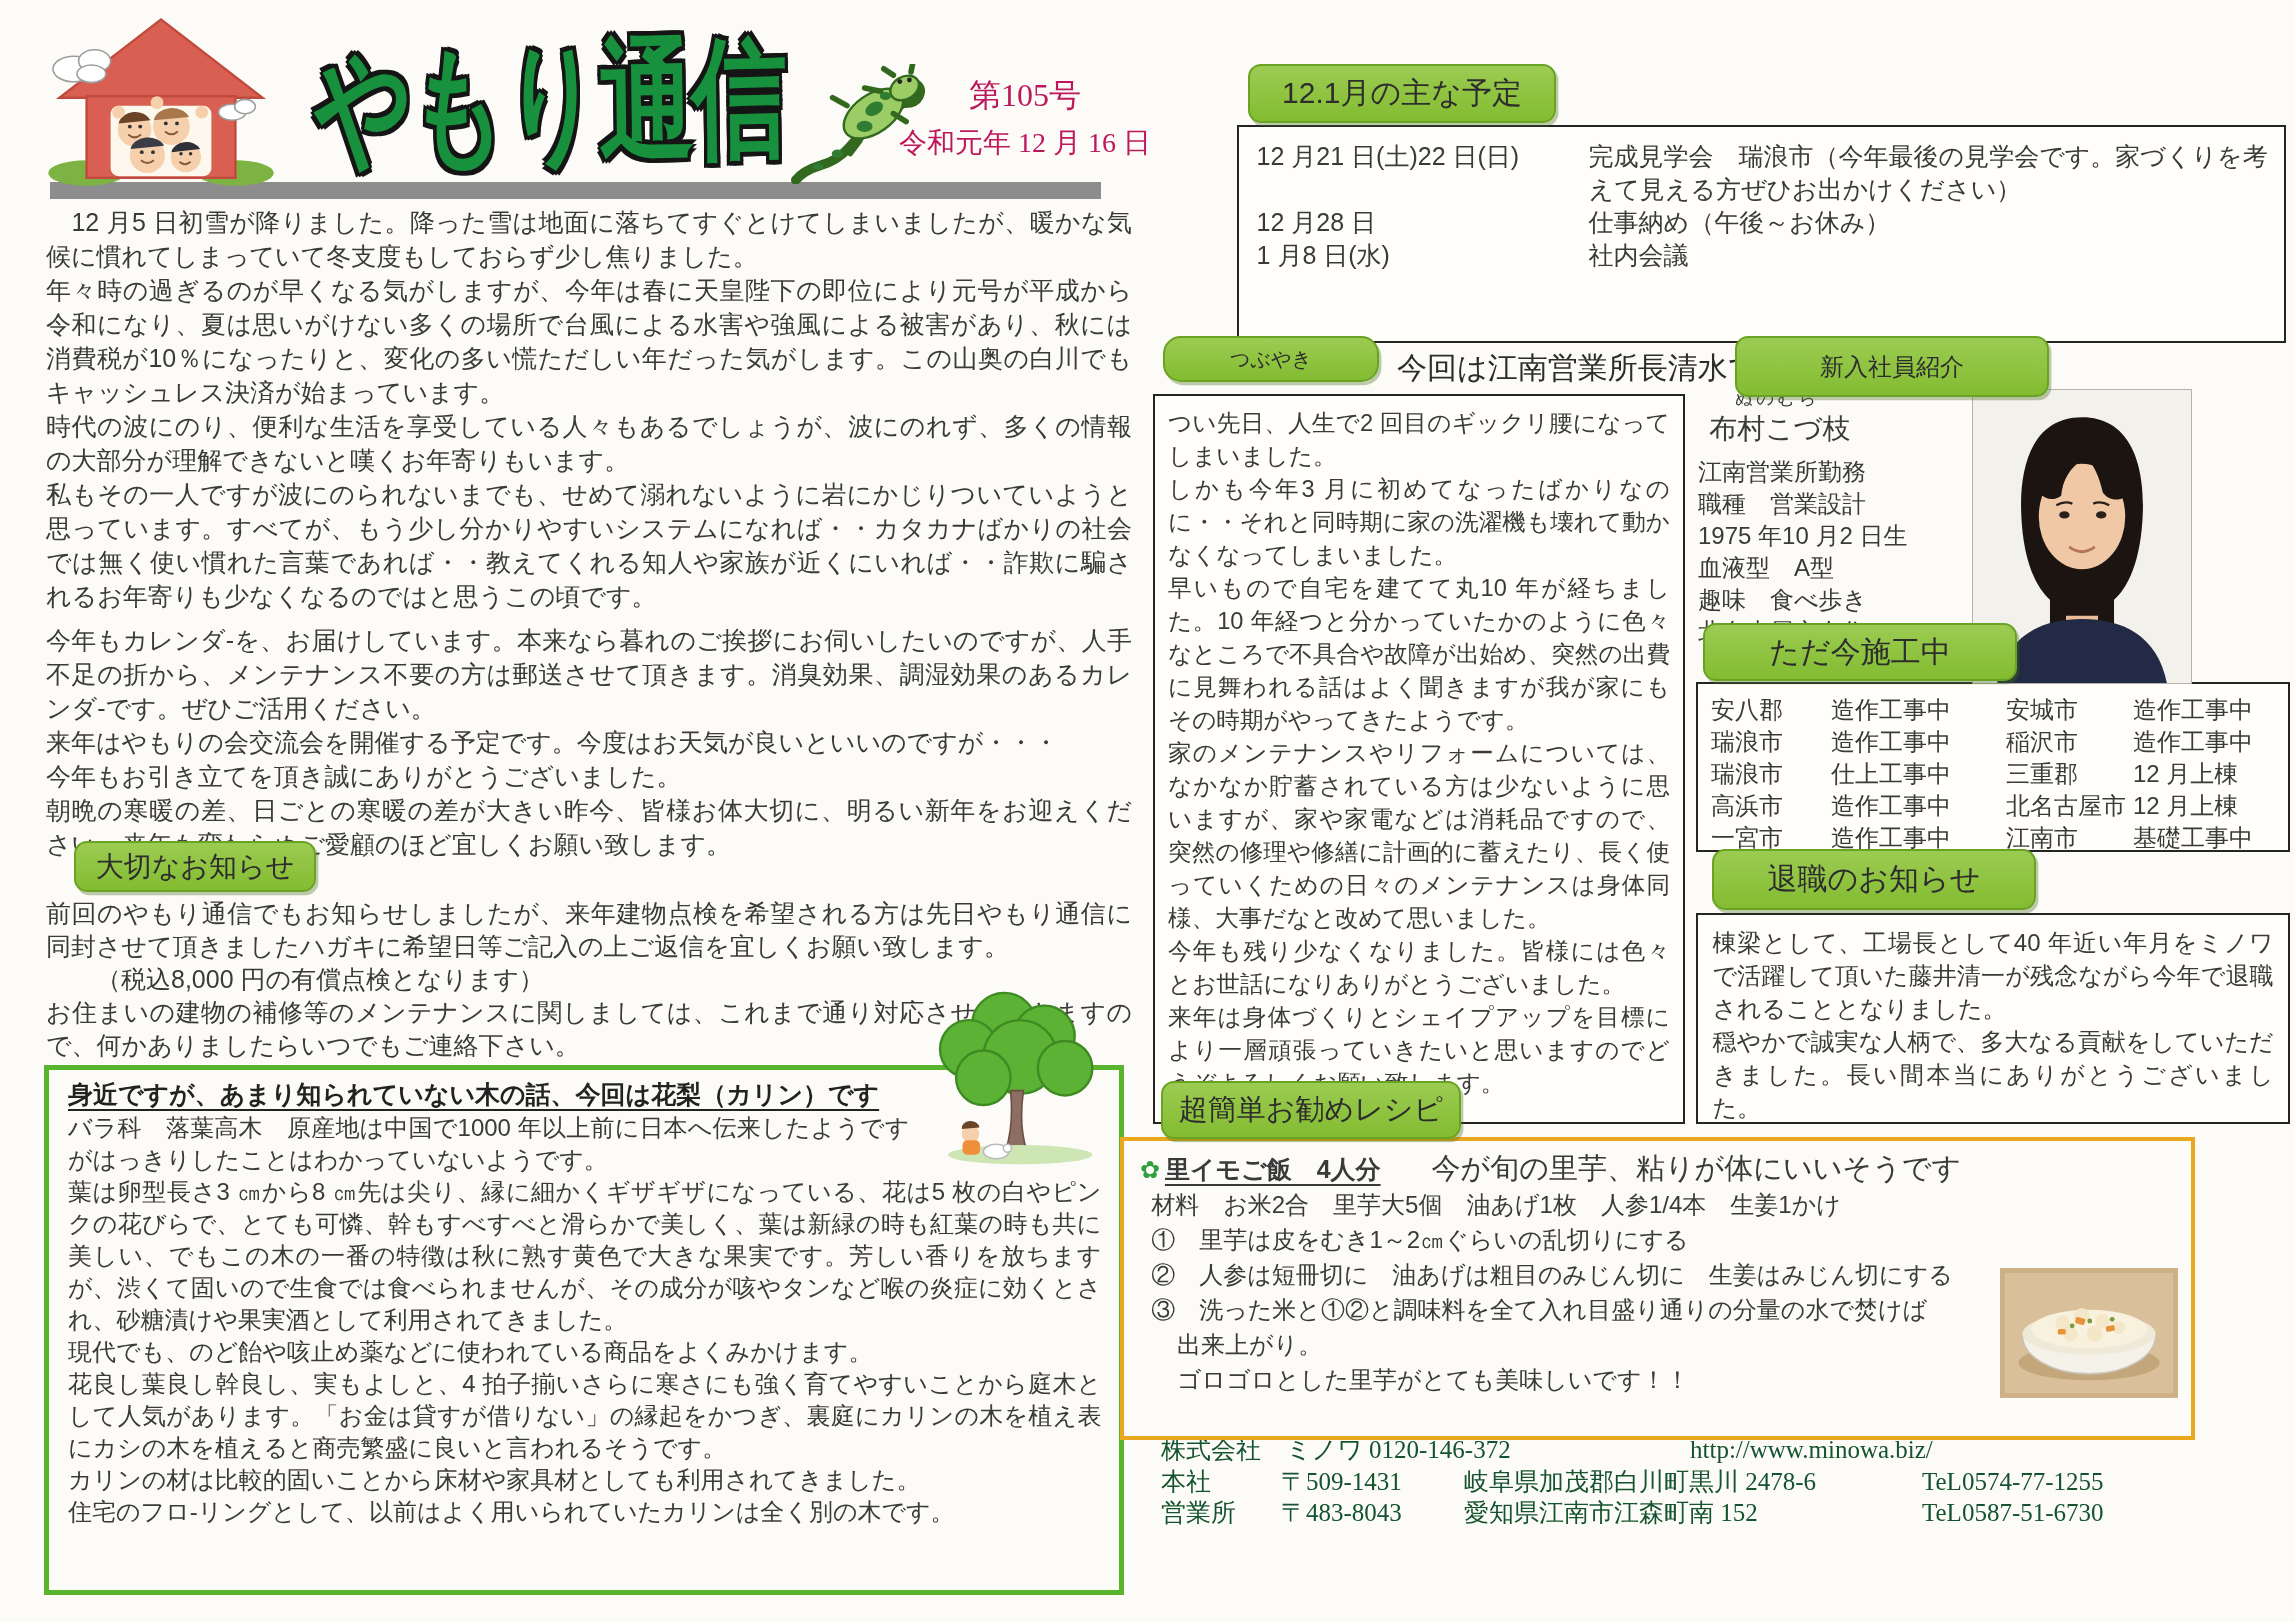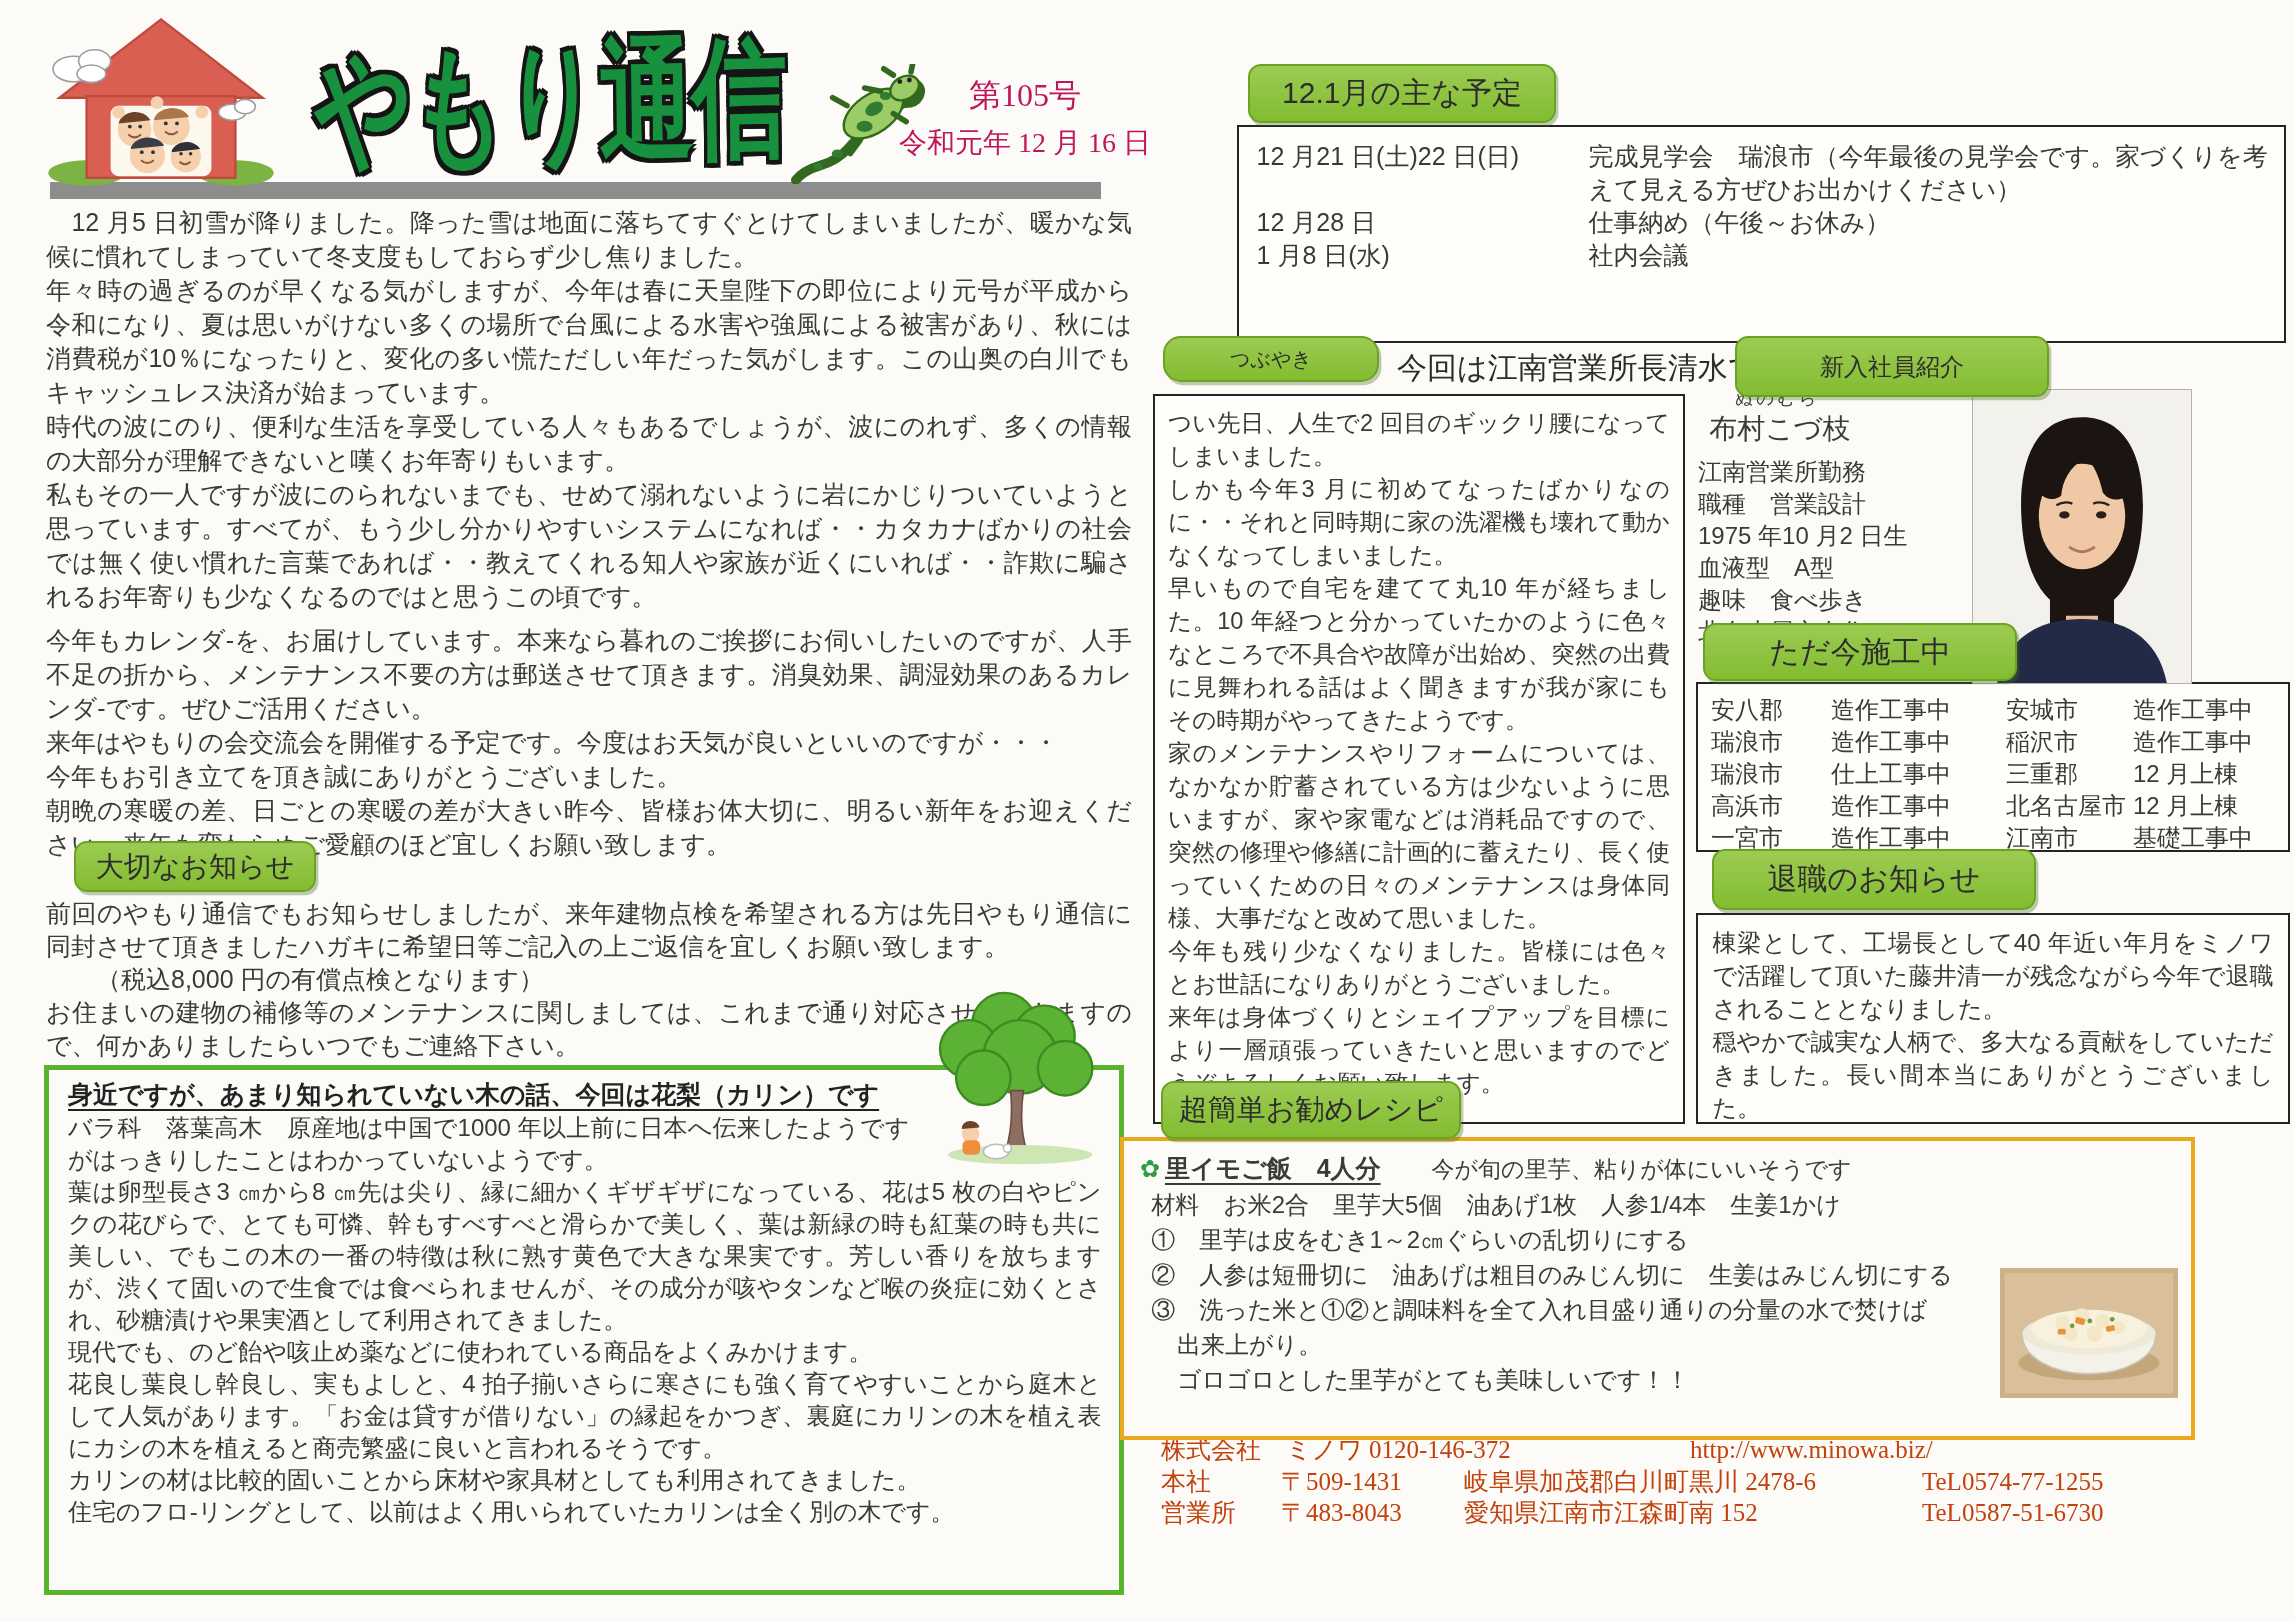--- a/index.html
+++ b/index.html
@@ -47,25 +47,25 @@
   .c0{width:120px;flex:none;}
   .c1{width:175px;flex:none;}
   .c2{width:127px;flex:none;}
   .c3{flex:1;}
   
   .recipe-box{position:absolute;border:4.8px solid #e9a81e;box-sizing:border-box;
               padding:9.6px 11.2px 6.4px 16px;font-size:24px;line-height:35px;z-index:2;}
   .r-titlerow{display:flex;align-items:baseline;}
   .r-flower{color:#2f9e3f;font-size:24px;margin-right:4.8px;}
   .r-title{font-weight:bold;font-size:25px;text-decoration:underline;text-underline-offset:5.6px;}
-  .r-sub{margin-left:51px;font-size:23px;}
+  .r-sub{margin-left:51px;font-size:29px;}
   .r-ind{margin-left:11.2px;}
   .r-cont{margin-left:37px;}
   
-  .footer{position:absolute;font-family:"Liberation Serif",serif;font-size:25px;color:#c2410c;}
+  .footer{position:absolute;font-family:"Liberation Serif",serif;font-size:25px;color:#14532d;}
   .frow{display:flex;line-height:30px;margin-bottom:1.6px;}
   .f-co{width:529px;flex:none;}
   .f-lbl{width:120px;flex:none;}
   .f-post{width:183px;flex:none;}
   .f-addr{width:458px;flex:none;}
 </style>
 </head>
 <body>
 
 <div class="page">

